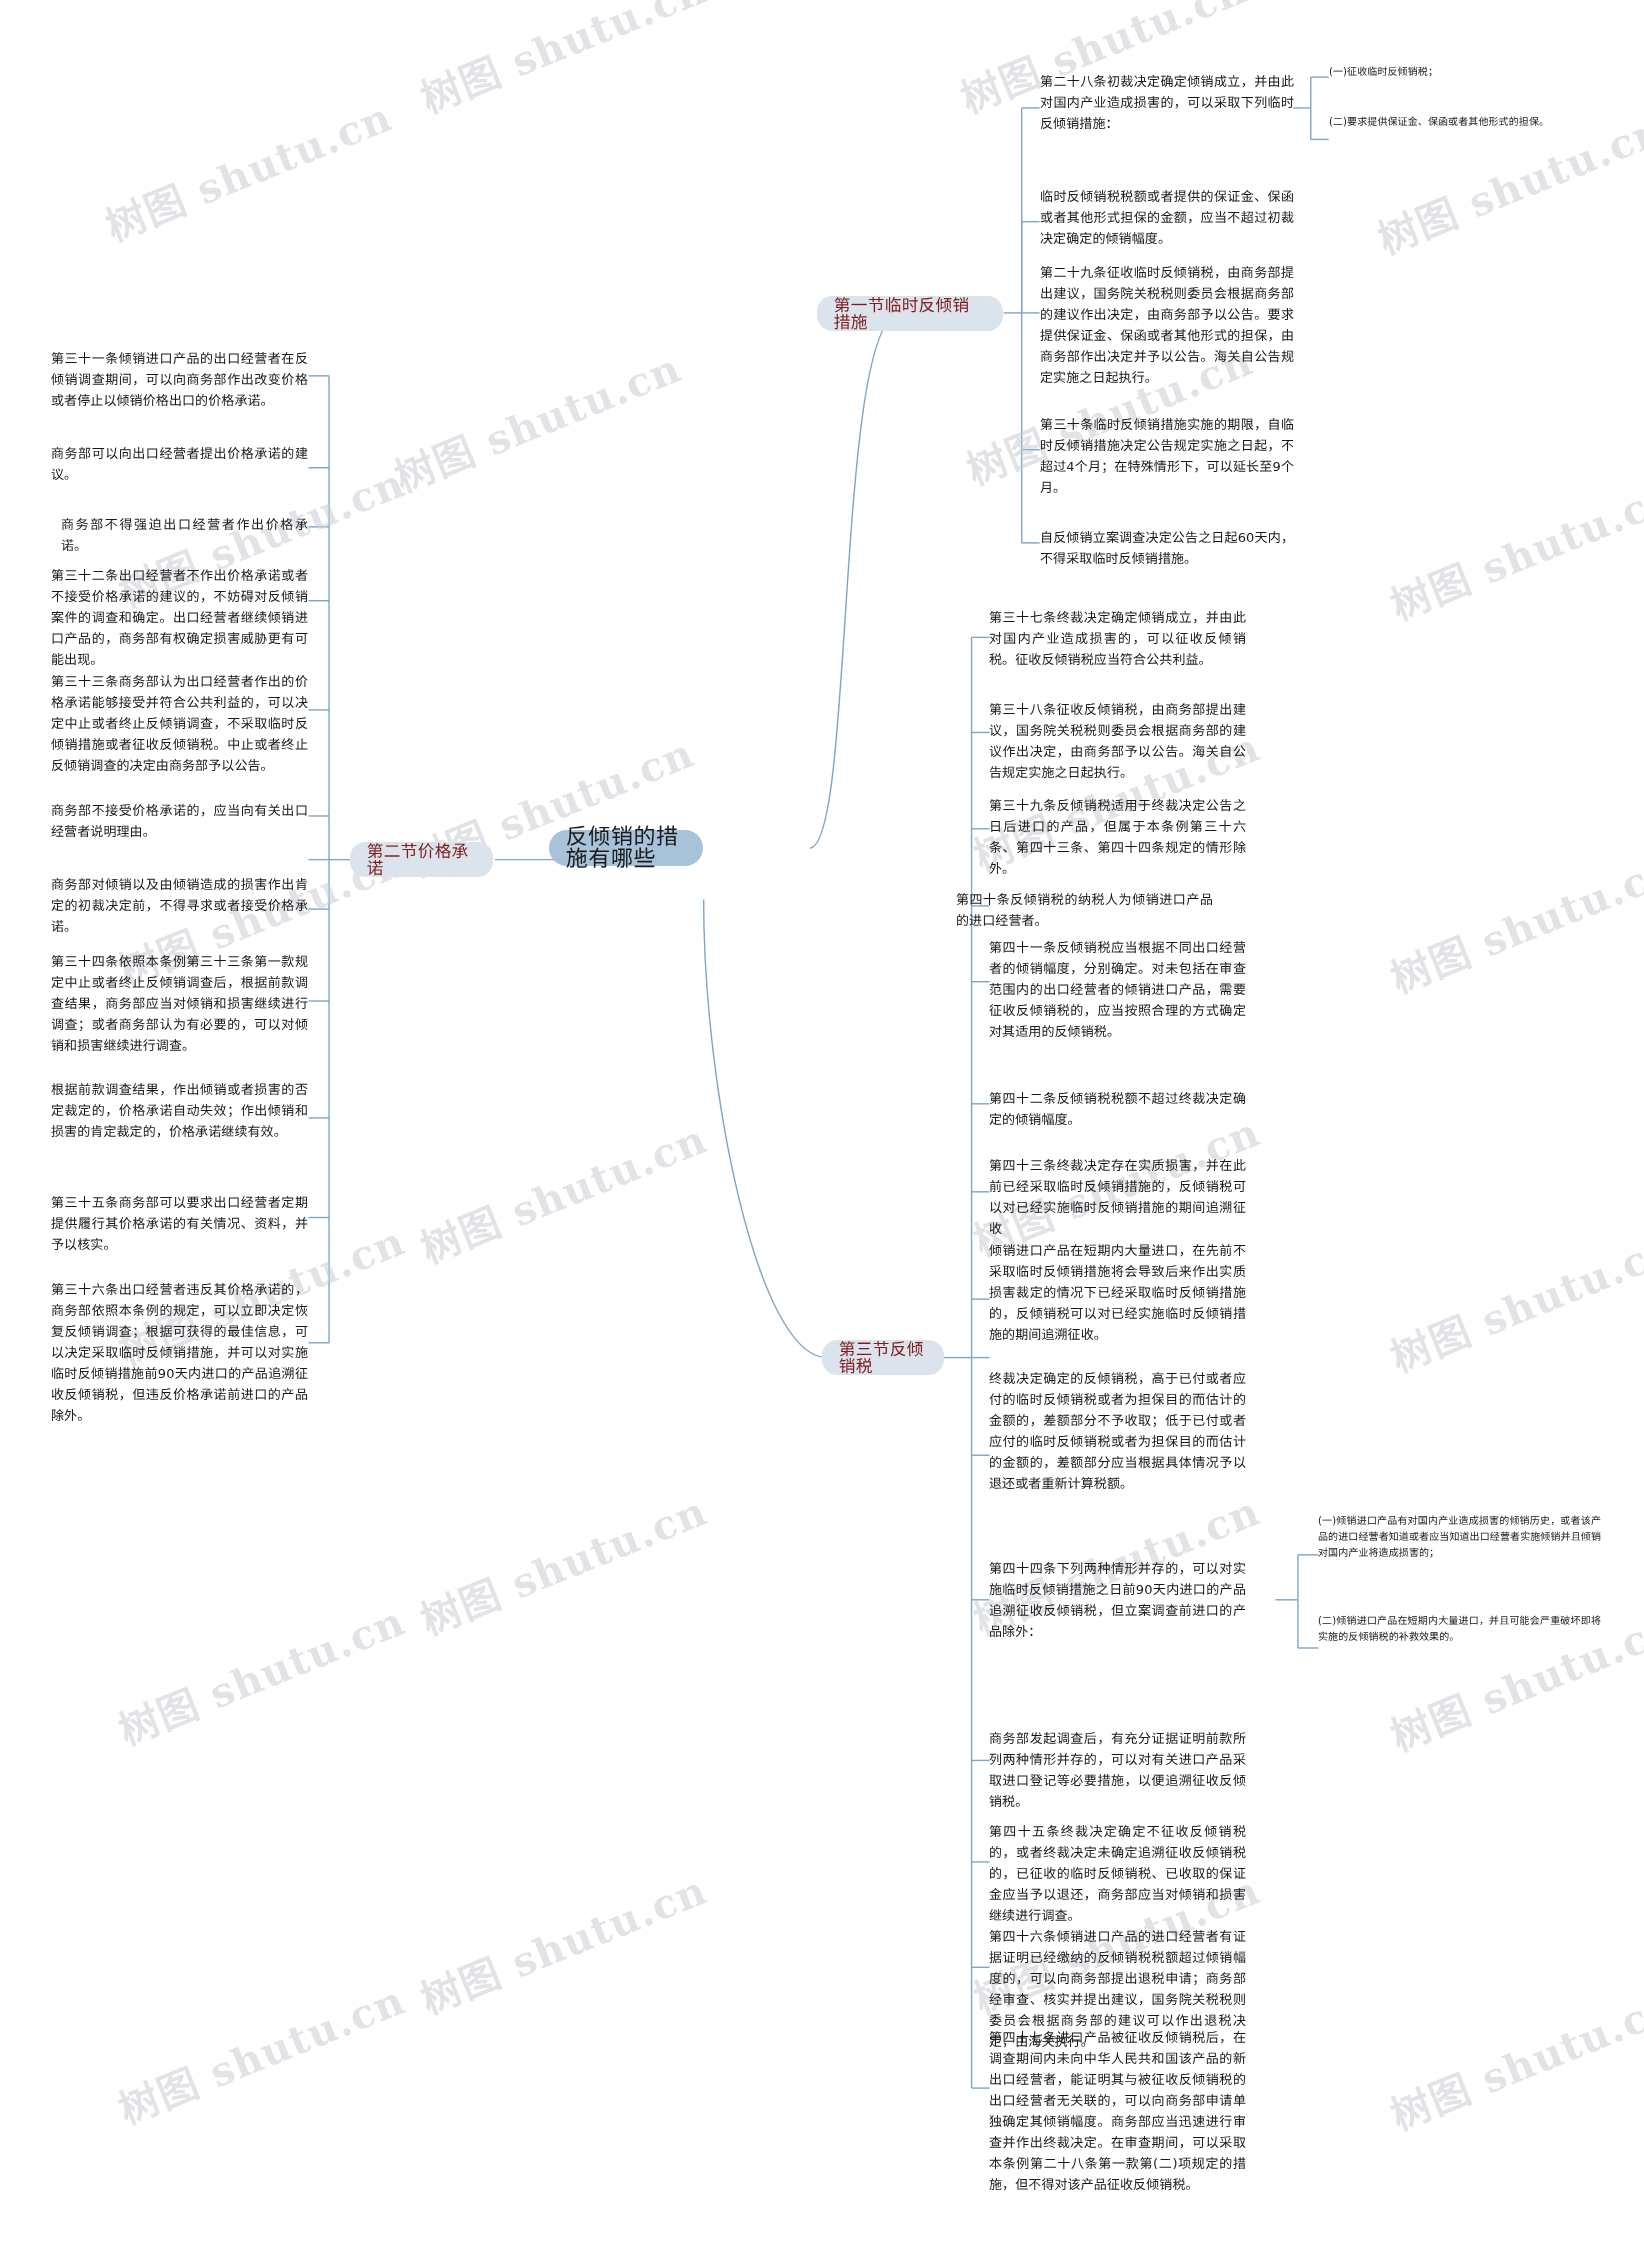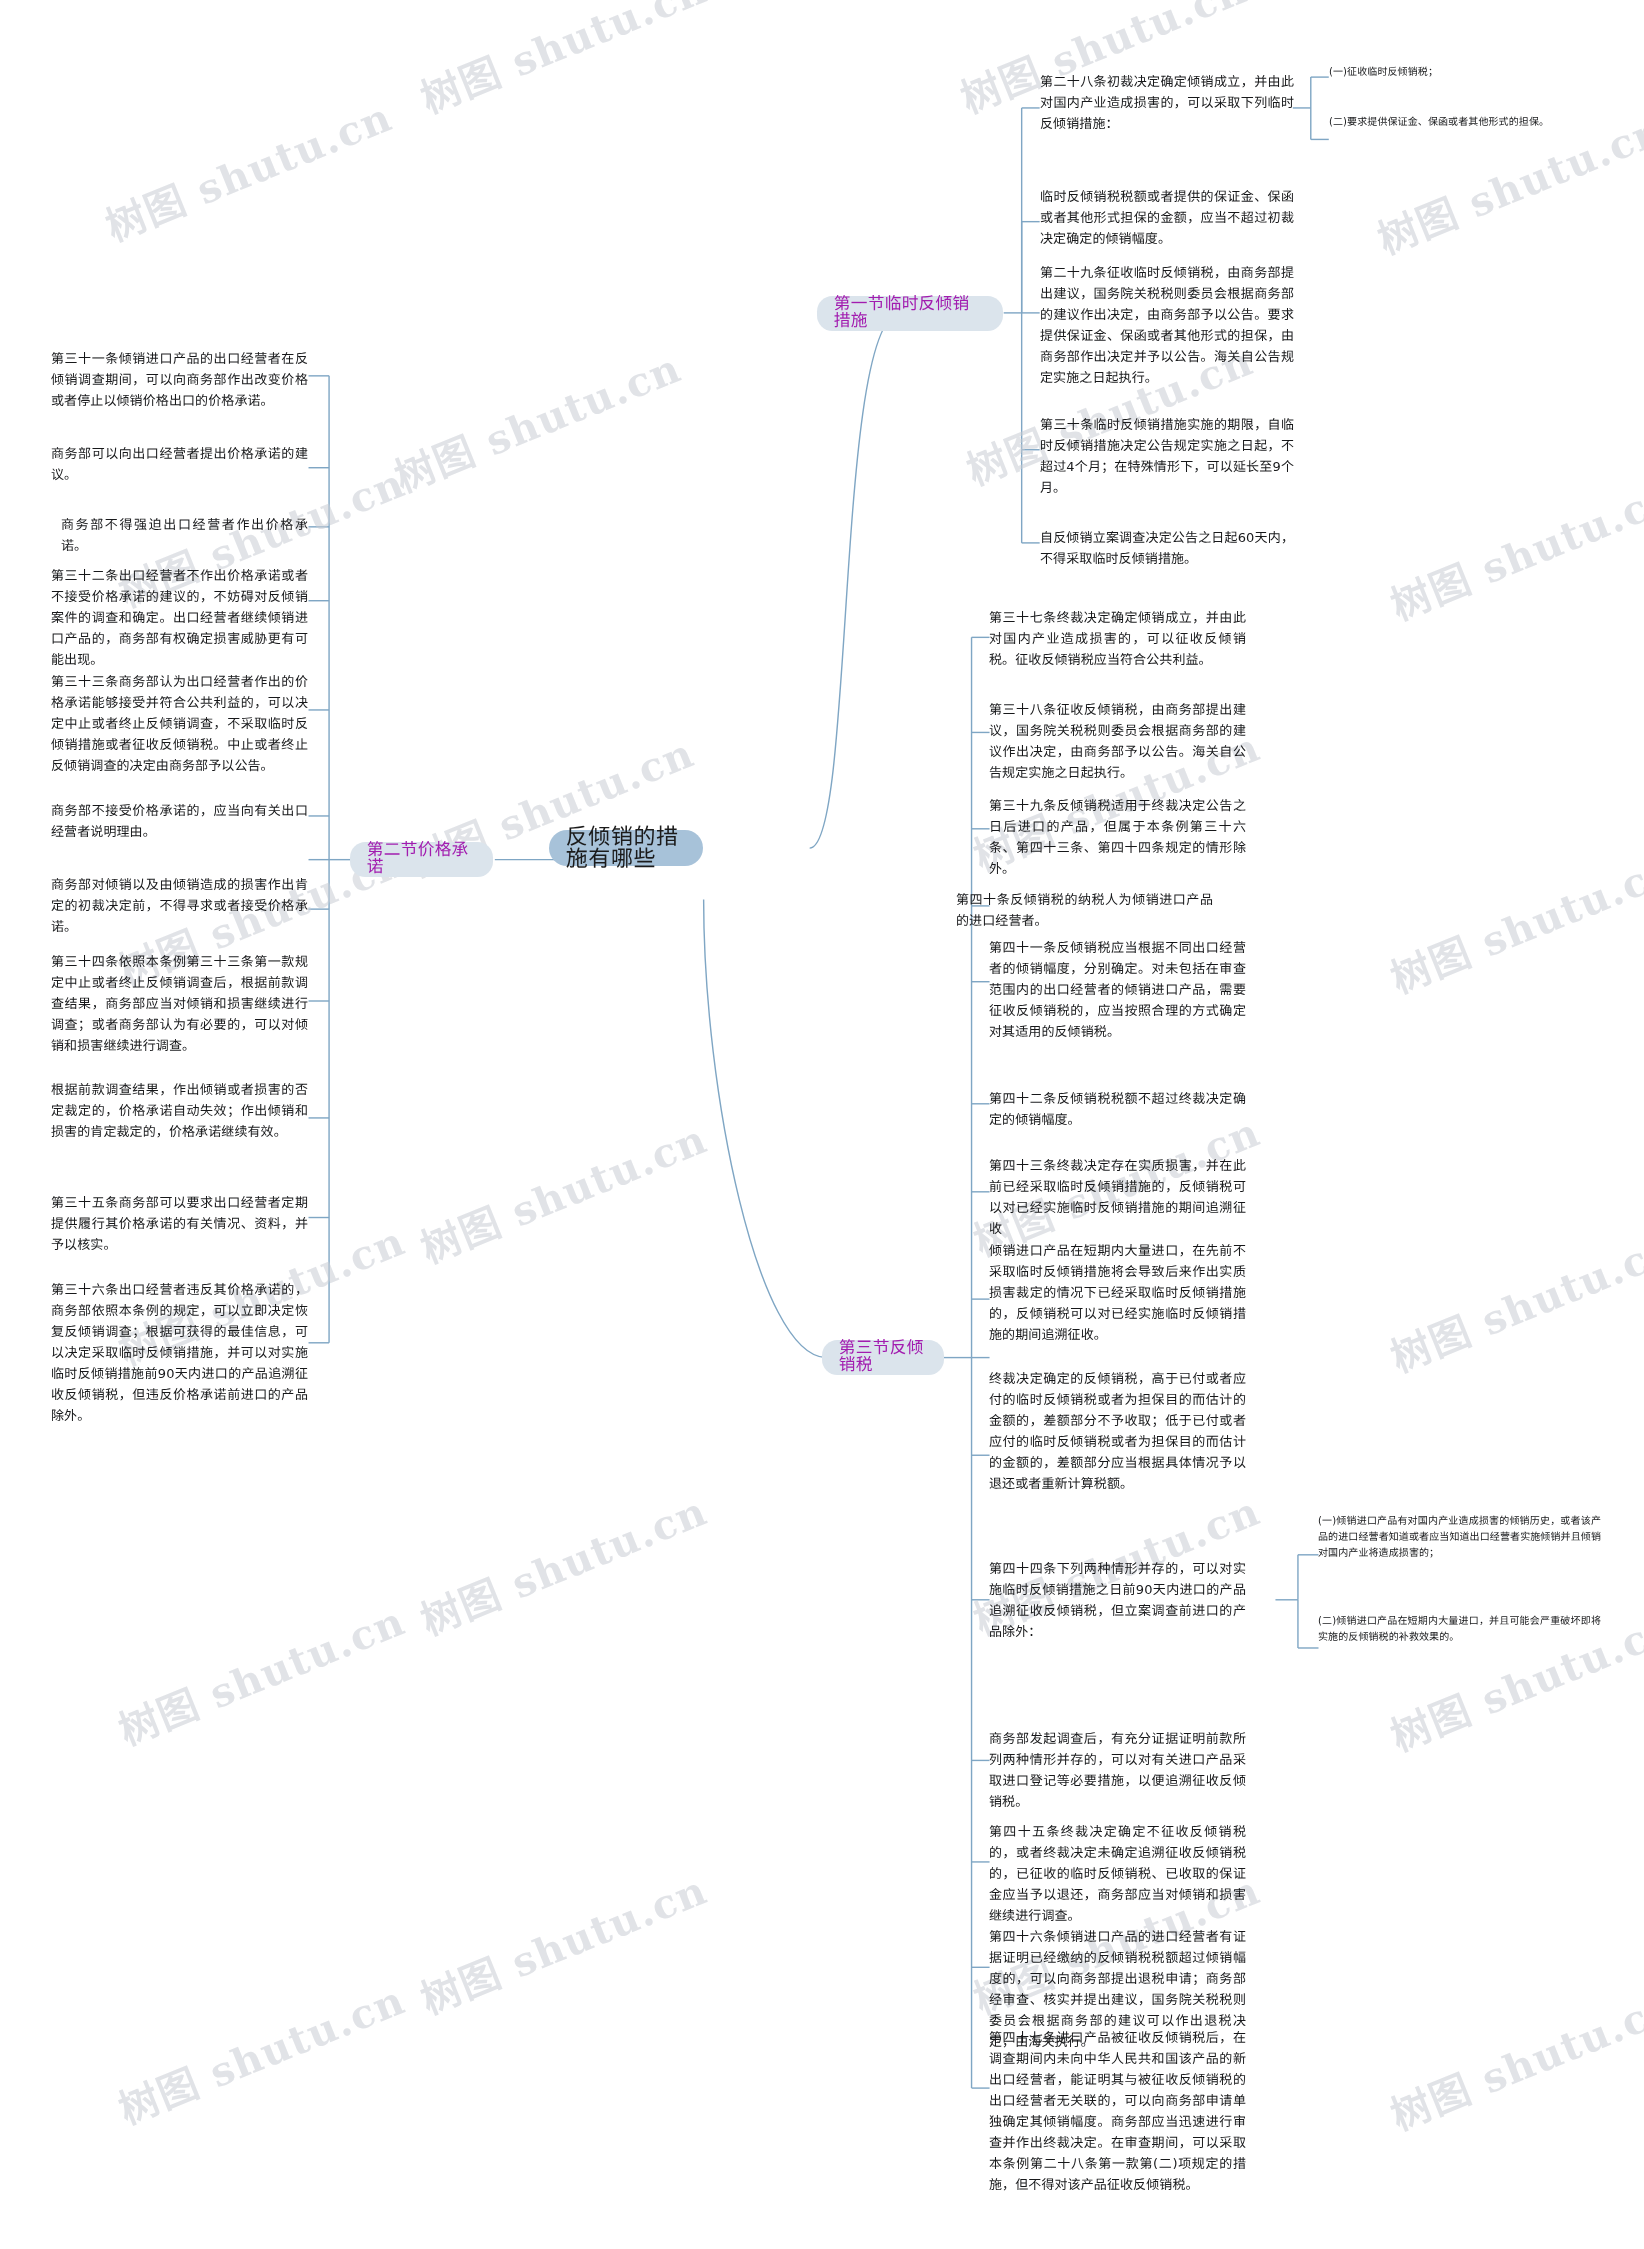--- a/index.html
+++ b/index.html
@@ -63,29 +63,28 @@
     line-height: 1;
     display: flex;
     align-items: center;
     justify-content: center;
     padding: 0 16.7px;
     letter-spacing: 0.6px;
   }
   .branch {
     background: #dbe4ec;
     border-radius: 15.4px;
-    color: #a21caf;
+    color: #7f1d1d;
     font-size: 16.7px;
     line-height: 1;
     display: flex;
     align-items: center;
     justify-content: center;
     padding: 0 16.7px;
     letter-spacing: 0.3px;
-    font-family: Liberation Mono, monospace;
   }
   .leaf {
     color: #17181a;
     font-size: 13px;
     line-height: 1.62;
     letter-spacing: 0.1px;
     text-align: justify;
     text-justify: inter-ideograph;
     background: transparent;
   }

